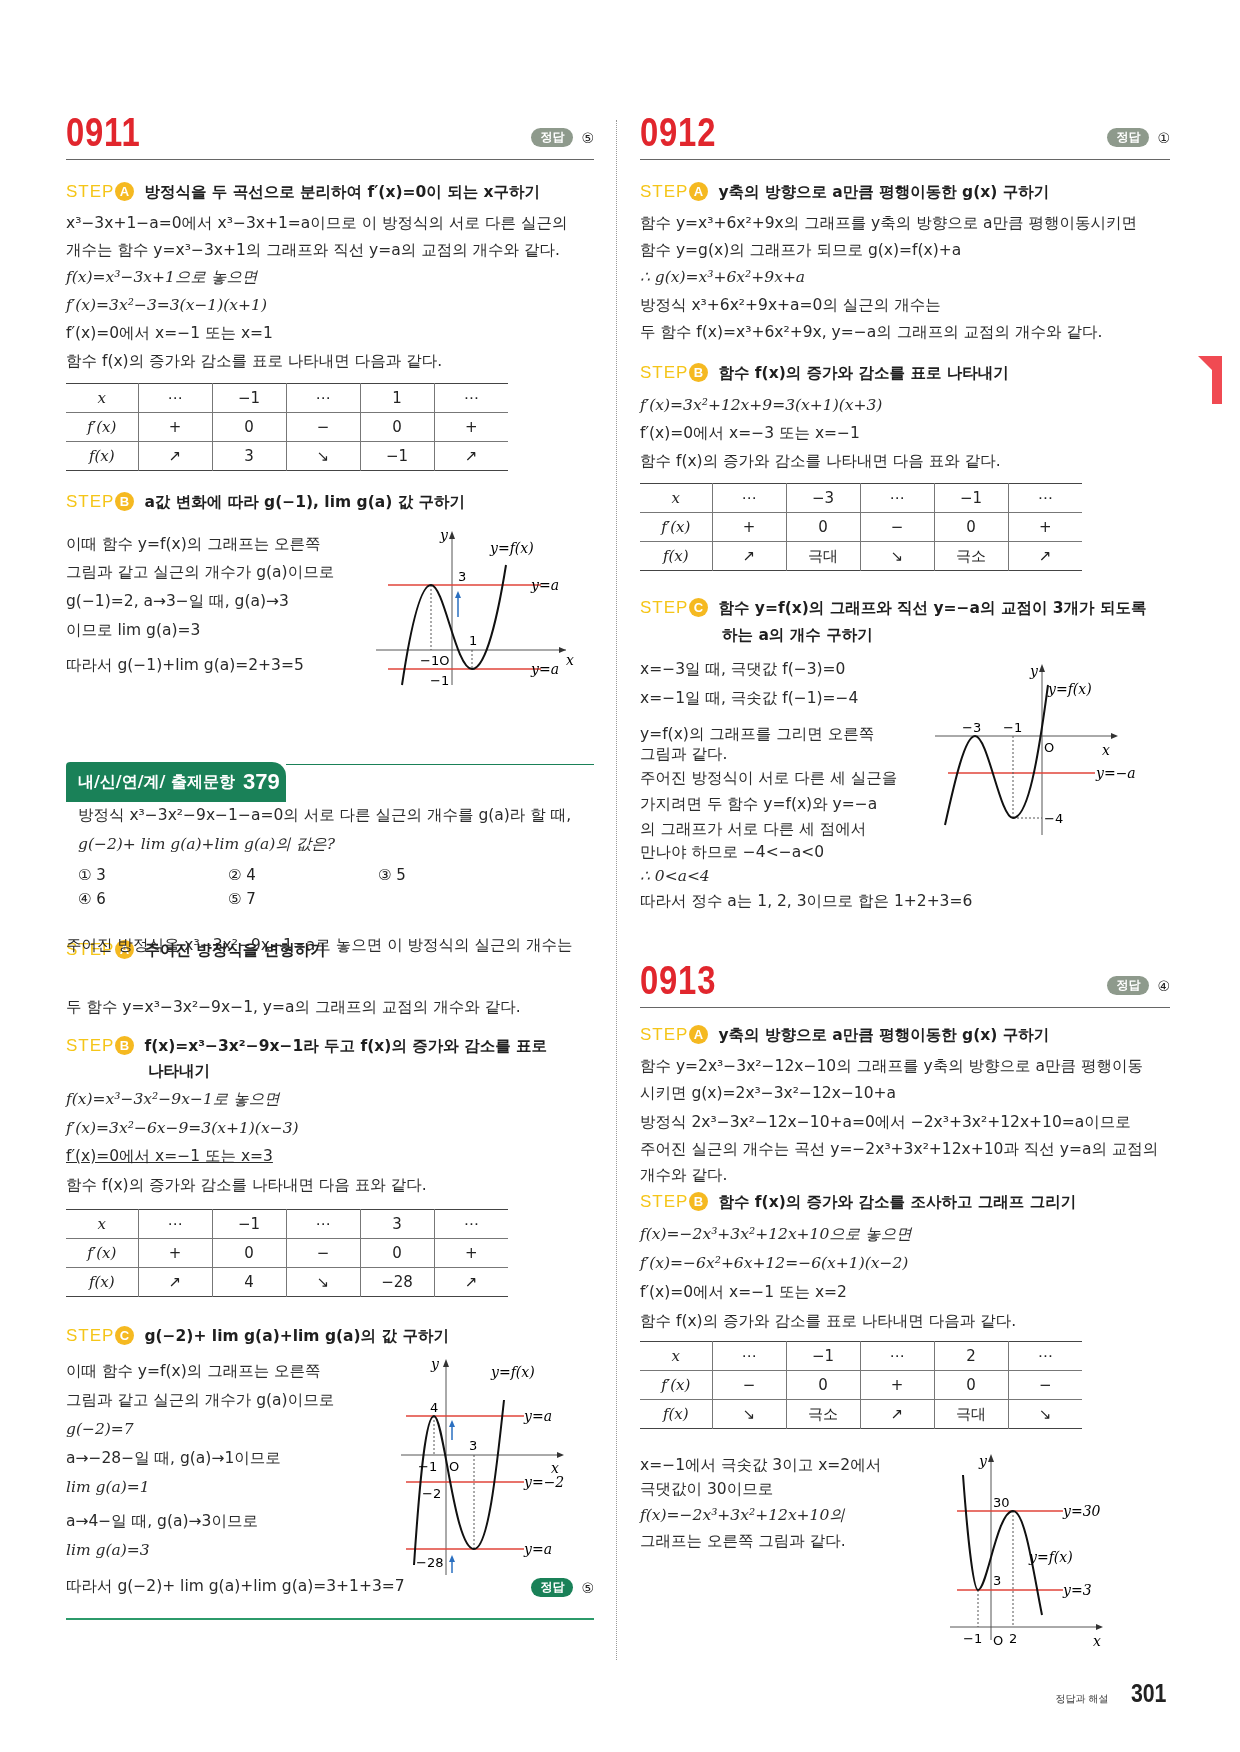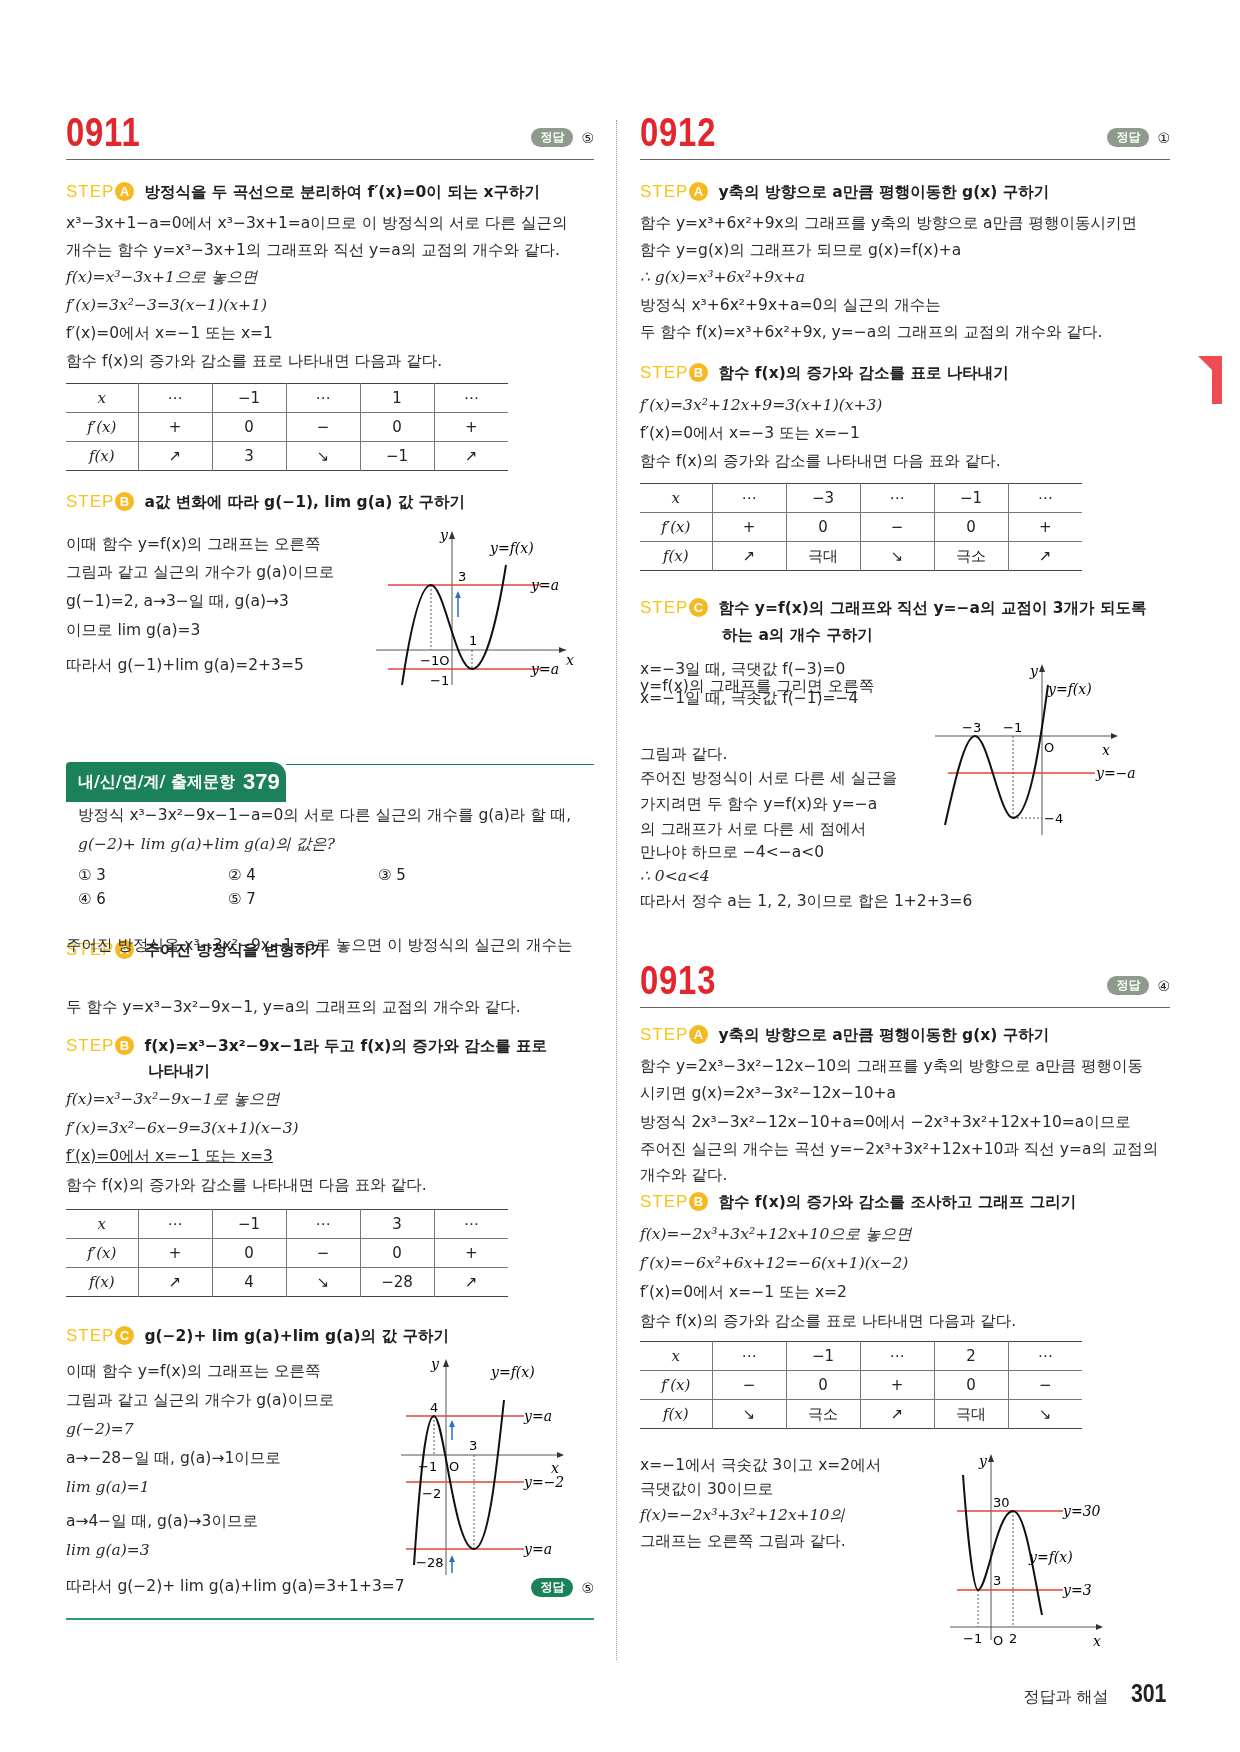--- a/index.html
+++ b/index.html
@@ -28,21 +28,21 @@
   .graph { position: absolute; }
   .banner { position: absolute; left: 0; width: 528px; height: 34px; }
   .banner-tab { position: absolute; left: 0; top: 0; height: 40px; width: 220px; background: #1a8158; color: #fff; border-radius: 4px 14px 0 0; display: flex; align-items: center; padding-left: 12px; gap: 8px; font-weight: bold; font-size: 16px; }
   .banner-tab .num { font-family: "Liberation Sans", sans-serif; font-size: 22px; }
   .banner-line { position: absolute; left: 220px; right: 0; top: 2px; border-top: 1.5px solid #1a8158; }
   .choices { position: absolute; left: 12px; display: grid; grid-template-columns: 150px 150px 150px; row-gap: 6px; font-size: 15px; }
   .footer-line { position: absolute; left: 0; width: 528px; border-top: 2px solid #2c9a6a; }
   .side-tab { position: absolute; left: 1212px; top: 356px; width: 10px; height: 48px; background: #f04a52; }
   .side-tab::before { content: ""; position: absolute; left: -14px; top: 0; border-top: 14px solid #f04a52; border-left: 14px solid transparent; }
   .page-footer { position: absolute; right: 70px; top: 1678px; display: flex; align-items: baseline; gap: 18px; }
-  .page-footer .label { font-size: 16px; color: #333; }
+  .page-footer .label { font-size: 10px; color: #333; }
   .page-footer .num { font-family: "Liberation Sans", sans-serif; font-size: 26px; font-weight: bold; transform: scaleX(0.82); display: inline-block; }
 </style>
 </head>
 <body>
 
 <div class="divider"></div>
 <div class="side-tab"></div>
 
 <div class="col col-left">
 
@@ -324,21 +324,21 @@
       <span class="step-label">
           <span>STEP</span>
           <span class="step-circle">C</span>
         </span>
       <span>함수 y=f(x)의 그래프와 직선 y=−a의 교점이 3개가 되도록</span>
     </div>
     <span style="padding-left:82px;">하는 a의 개수 구하기</span>
   </div>
   <div class="line" style="top:660px;">x=−3일 때, 극댓값 f(−3)=0</div>
   <div class="line" style="top:689px;">x=−1일 때, 극솟값 f(−1)=−4</div>
-  <div class="line" style="top:677px;">y=f(x)의 그래프를 그리면 오른쪽</div>
+  <div class="line" style="top:725px;">y=f(x)의 그래프를 그리면 오른쪽</div>
   <div class="line" style="top:745px;">그림과 같다.</div>
   <div class="line" style="top:769px;">주어진 방정식이 서로 다른 세 실근을</div>
   <div class="line" style="top:795px;">가지려면 두 함수 y=f(x)와 y=−a</div>
   <div class="line" style="top:820px;">의 그래프가 서로 다른 세 점에서</div>
   <div class="line" style="top:843px;">만나야 하므로 −4&lt;−a&lt;0</div>
   <div class="line serif" style="top:867px;">∴ 0&lt;a&lt;4</div>
   <div class="line" style="top:892px;">따라서 정수 a는 1, 2, 3이므로 합은 1+2+3=6</div>
 
   <svg class="graph" style="left:290px; top:660px;" width="240" height="180">
     <line x1="5" y1="76" x2="185" y2="76" stroke="#555"></line>

